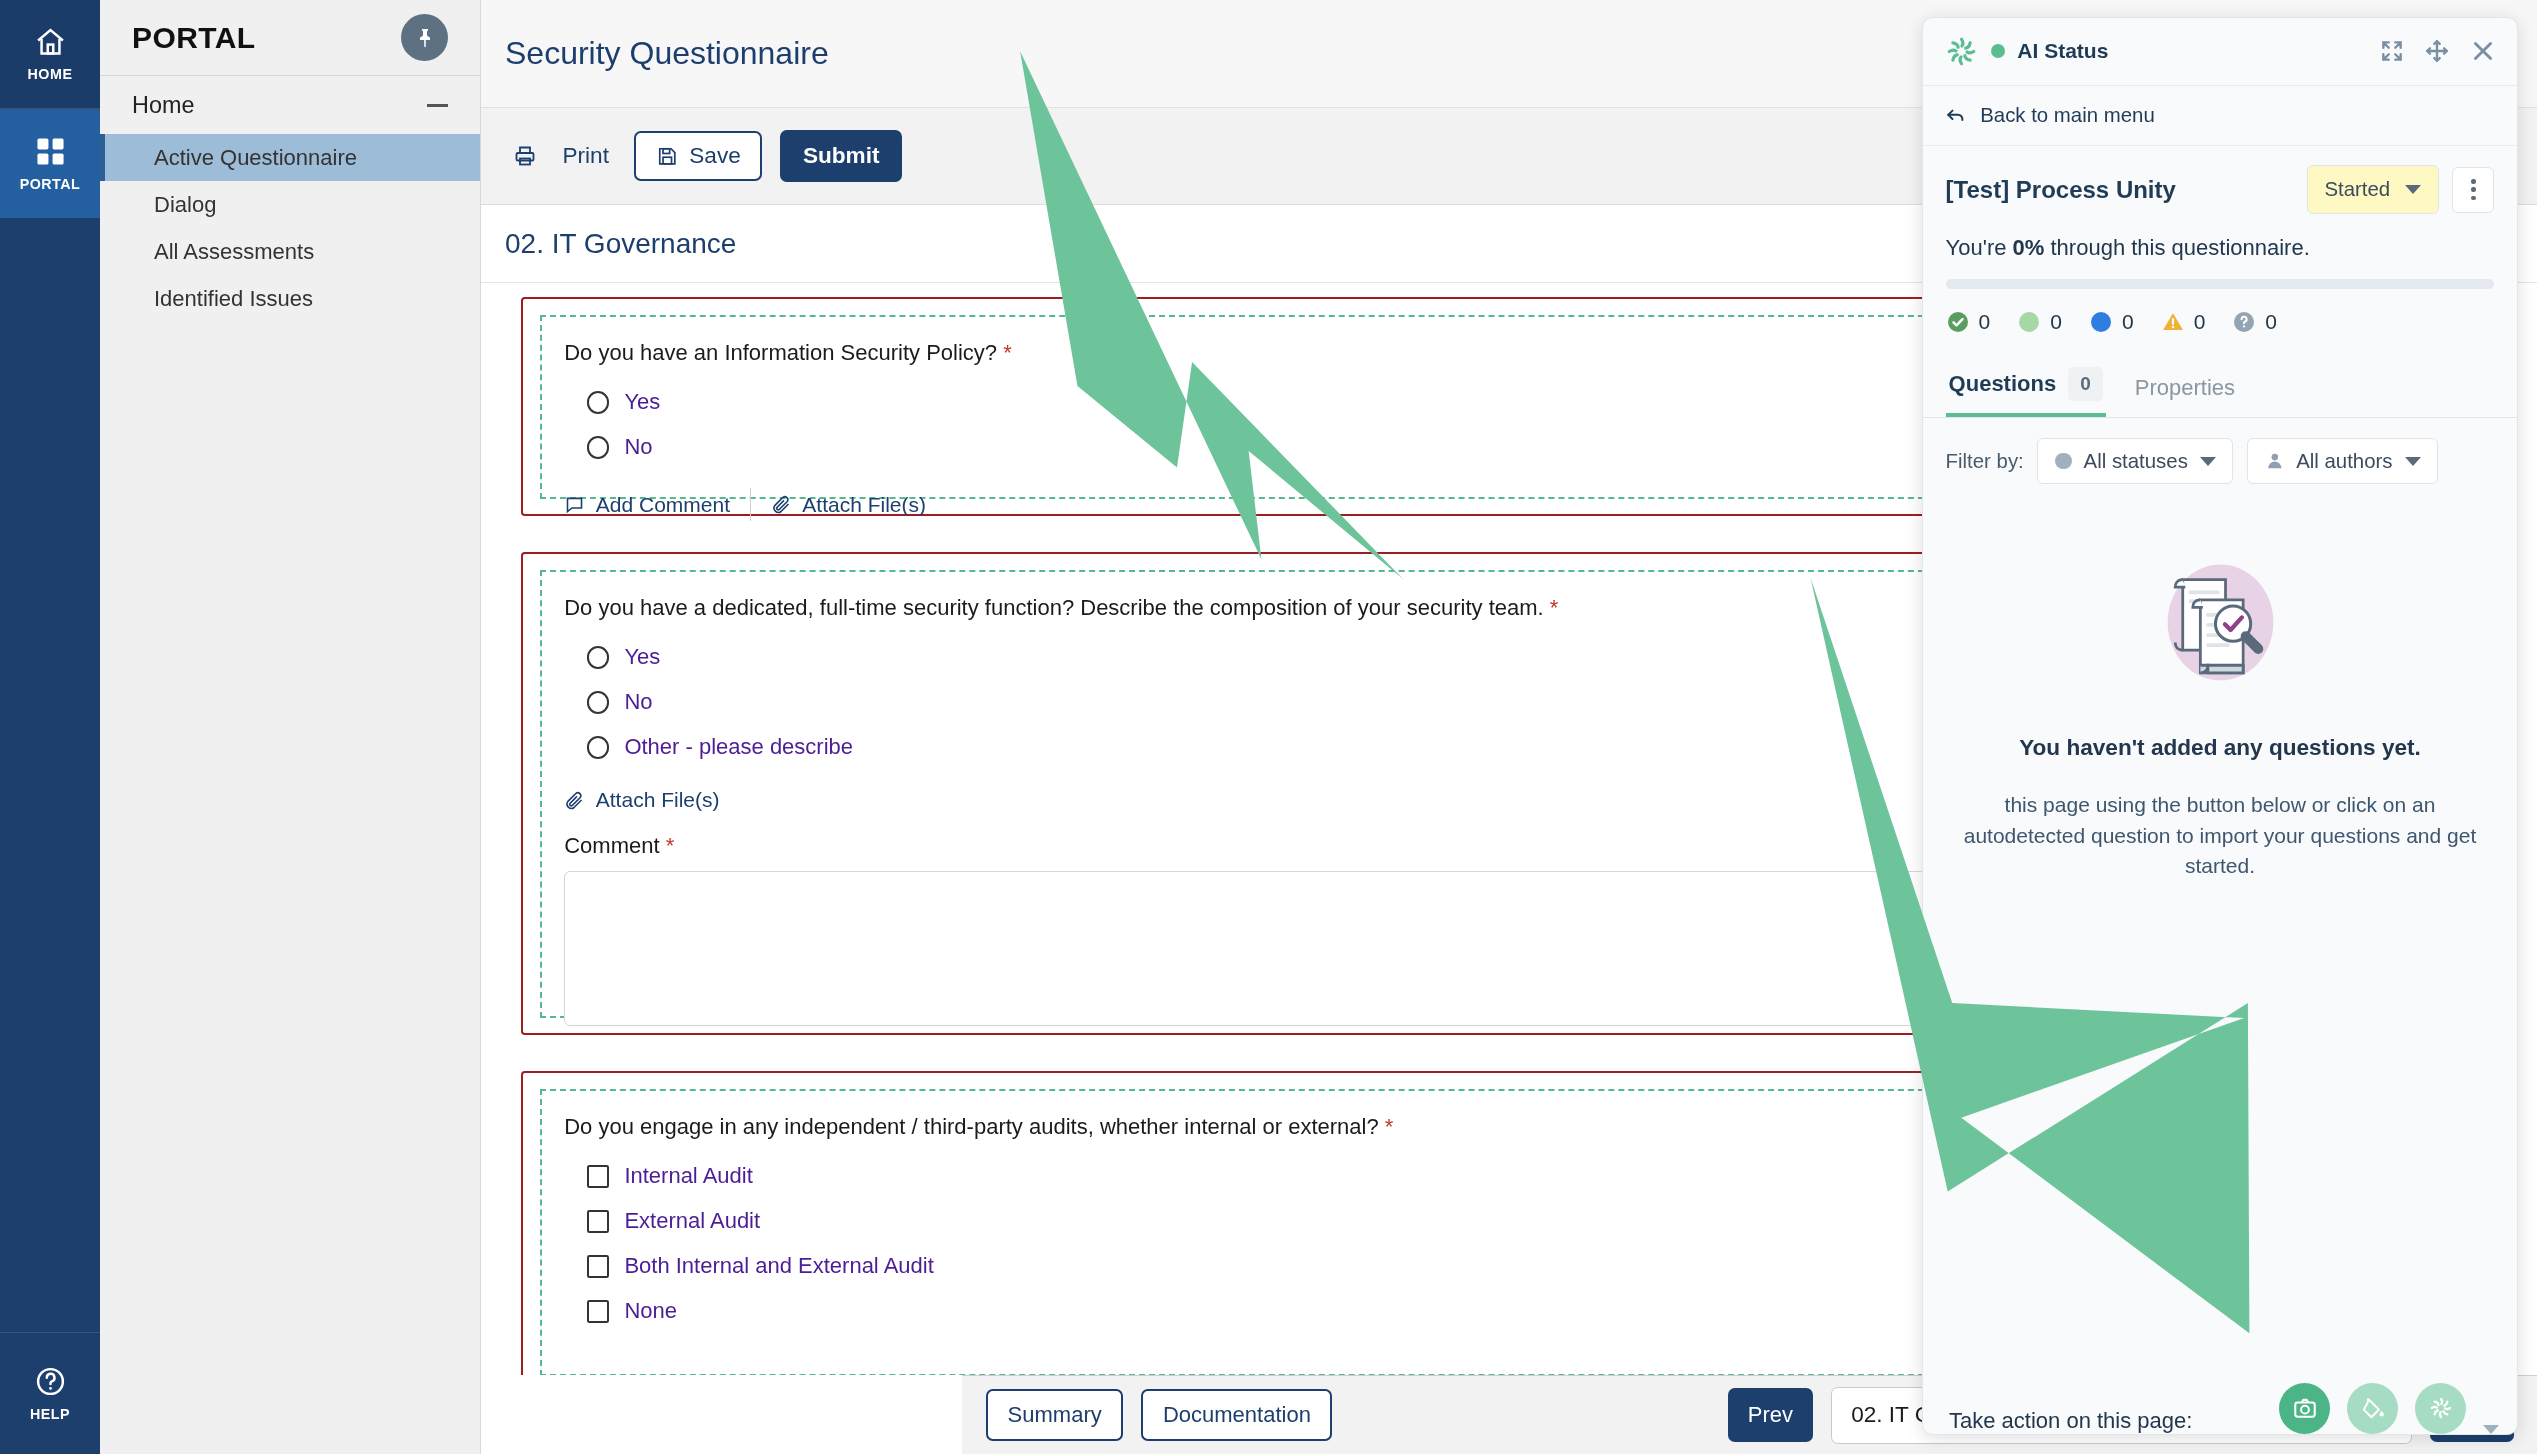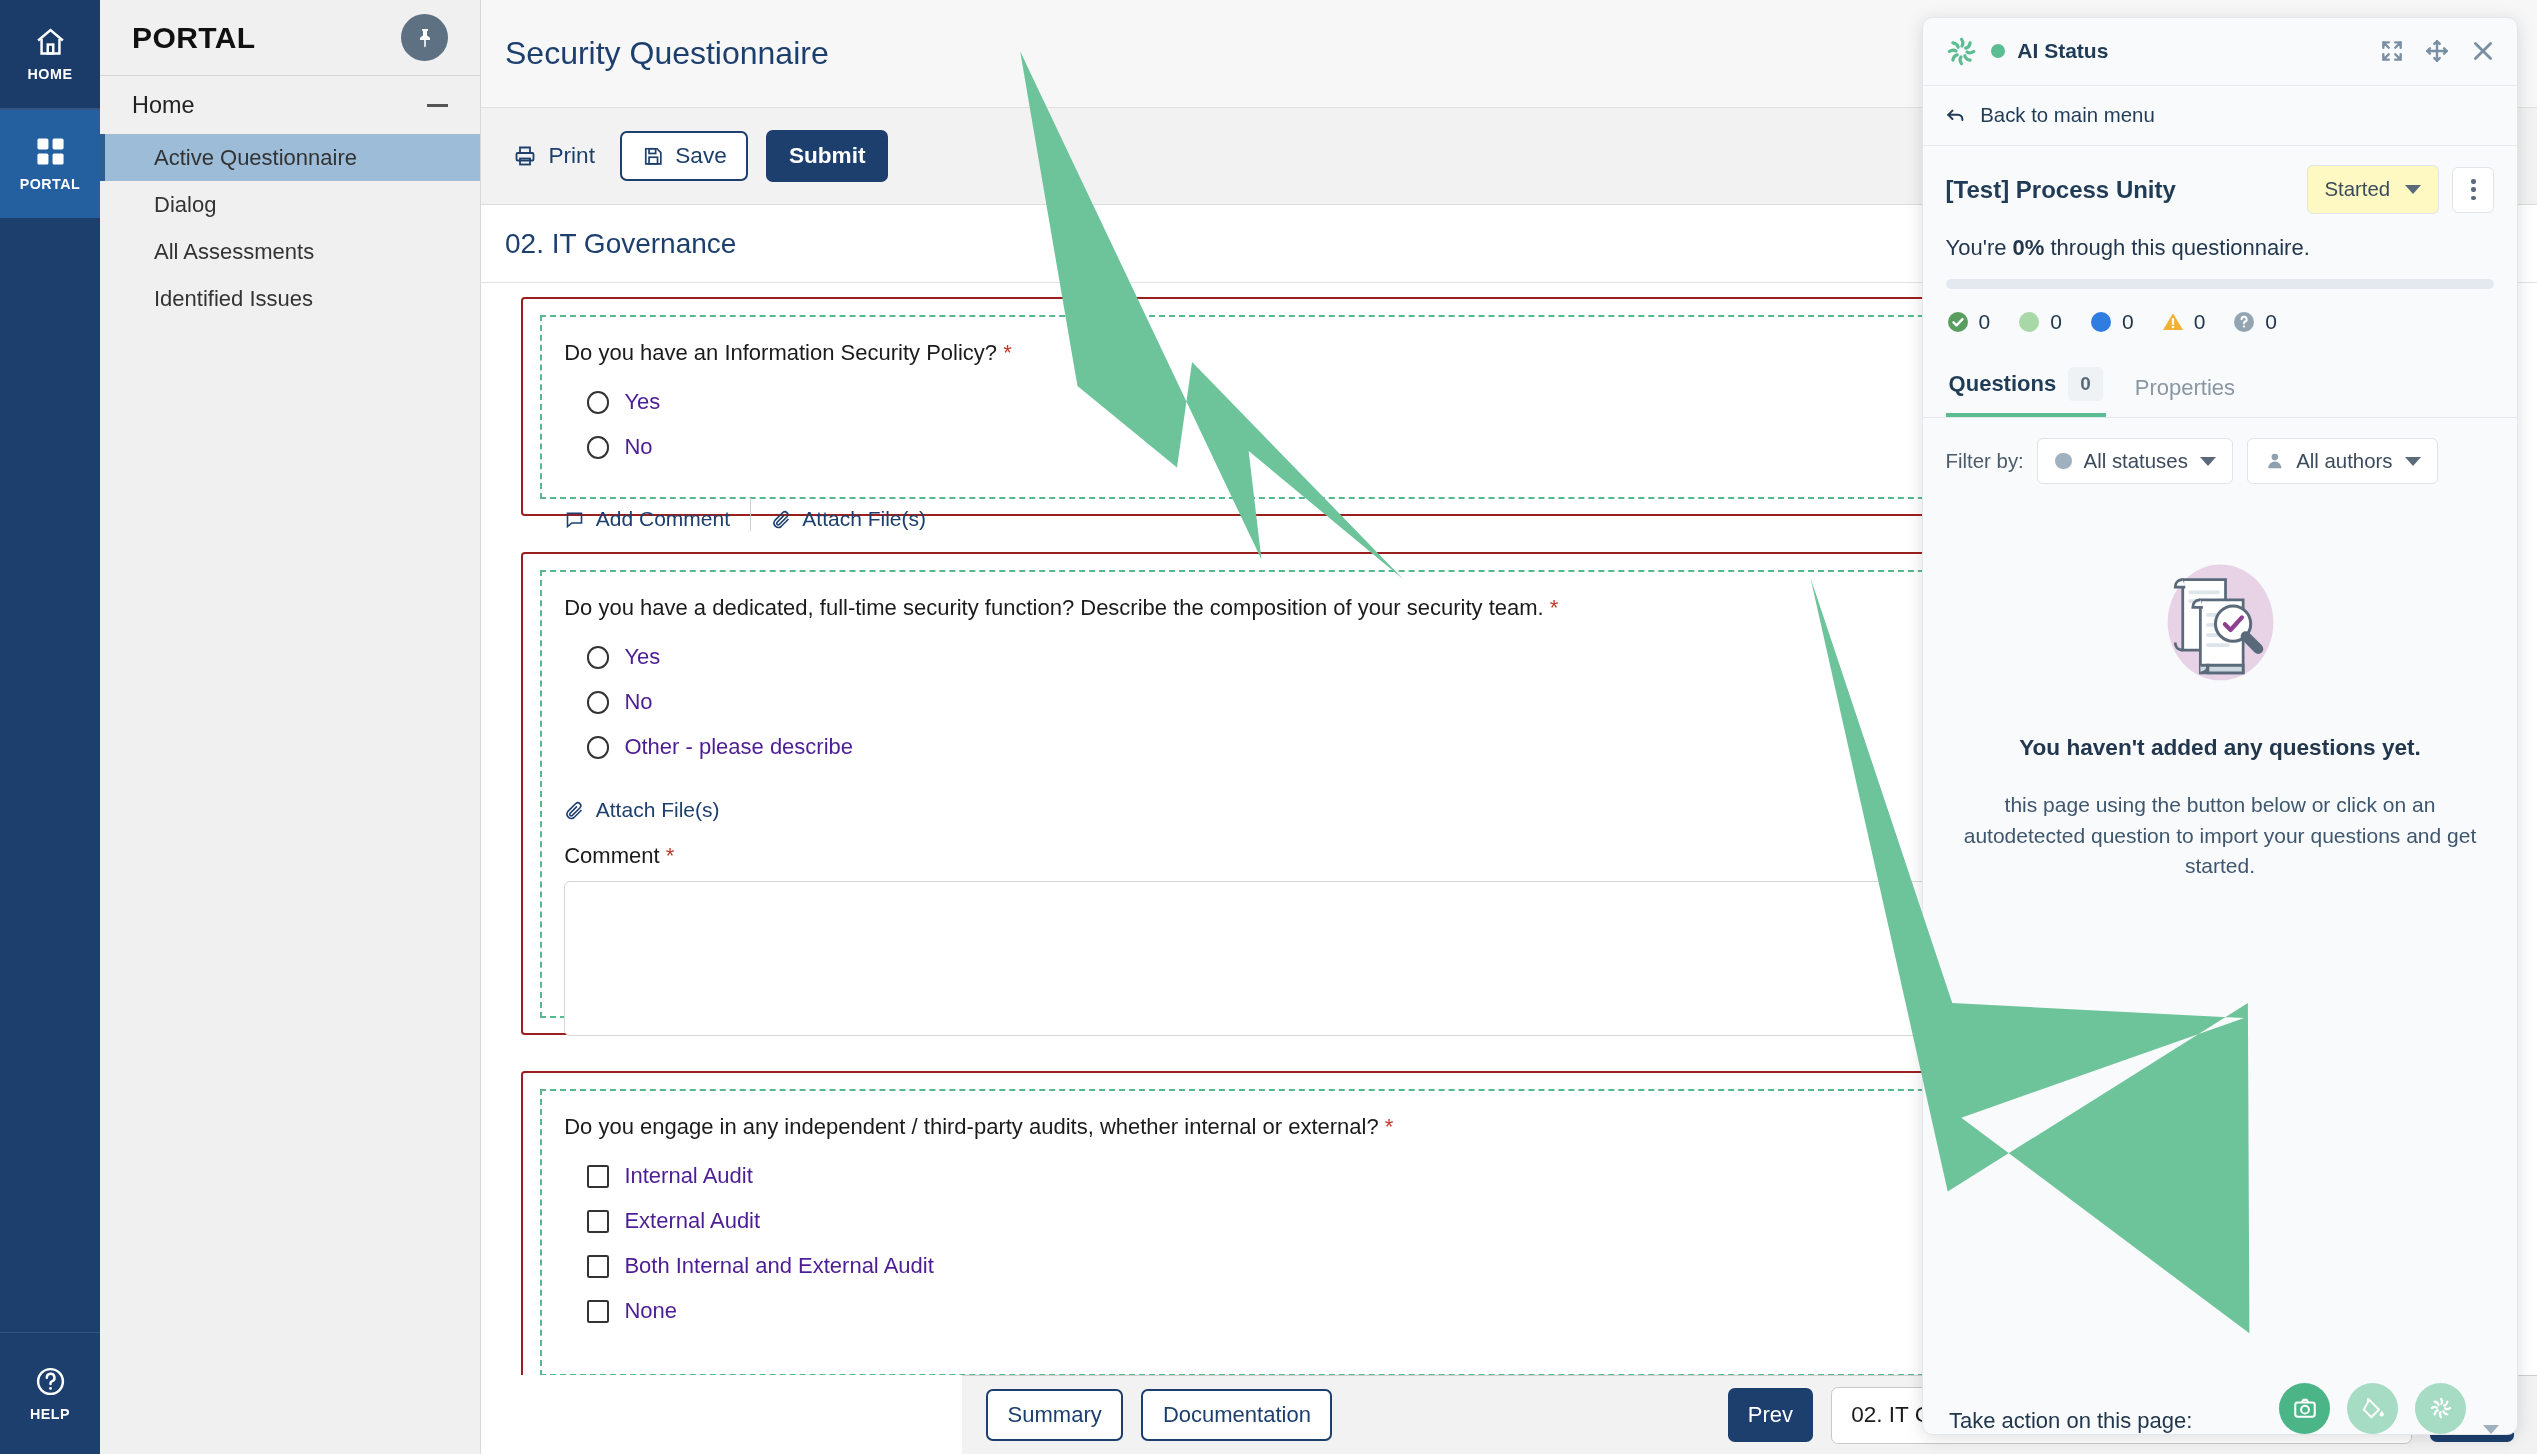--- a/index.html
+++ b/index.html
@@ -60,21 +60,21 @@
   .main-header {
     height: 108px; background: #f7f7f7; border-bottom: 0.8px solid #e0e0e0;
     display: flex; align-items: center; padding-left: 24px;
   }
   .page-title { font-size: 32px; font-weight: 400; color: #1d3f6e; }
   .toolbar {
     height: 97px; background: #f2f2f2; border-bottom: 0.8px solid #dcdcdc;
     display: flex; align-items: center; gap: 18px; padding-left: 24px;
   }
   .tb-print {
-    display: flex; align-items: center; gap: 12px; color: #1d3f6e;
+    display: flex; align-items: center; gap: 26px; color: #1d3f6e;
     font-size: 22.6px; cursor: pointer; padding: 6px 7.5px;
   }
   .tb-save {
     display: flex; align-items: center; gap: 10.6px; color: #1d3f6e;
     font-size: 22.6px; cursor: pointer; background: #fff;
     border: 2.3px solid #1d3f6e; border-radius: 6.8px; padding: 9.8px 19.6px;
   }
   .tb-submit {
     background: #1d3f6e; color: #fff; font-size: 22.6px; font-weight: 700;
     border: none; border-radius: 6.8px; padding: 13px 22.6px; cursor: pointer;
@@ -103,21 +103,21 @@
   .opt { display: flex; align-items: center; gap: 15px; margin: 0 0 9px 22.6px; height: 36px; }
   .radio {
     width: 22.6px; height: 22.6px; border: 2.3px solid #333; border-radius: 50%; background: #fff;
     cursor: pointer; flex: none;
   }
   .chk {
     width: 22.6px; height: 22.6px; border: 2.3px solid #333; border-radius: 2.3px; background: #fff;
     cursor: pointer; flex: none;
   }
   .opt-label { font-size: 22px; color: #4c1d95; text-align: right; }
-  .qactions { display: flex; align-items: flex-end; gap: 19.6px; margin-top: 33px; }
+  .qactions { display: flex; align-items: center; gap: 19.6px; margin-top: 23px; }
   .qact { display: flex; align-items: center; gap: 10.6px; color: #1d3f6e; font-size: 21px; cursor: pointer; }
   .qdiv { width: 1.5px; height: 33px; background: #cfcfcf; }
   .cmt-label { font-size: 22px; color: #1b1b1b; margin: 21px 0 12px 0; }
   .cmt-box {
     border: 1.5px solid #d6d6d6; border-radius: 6px; background: #fff;
     height: 155px; margin-right: 0;
   }
 
   .import-btn {
     position: absolute; background: #5cbd92; color: #fff; border-radius: 6px;

